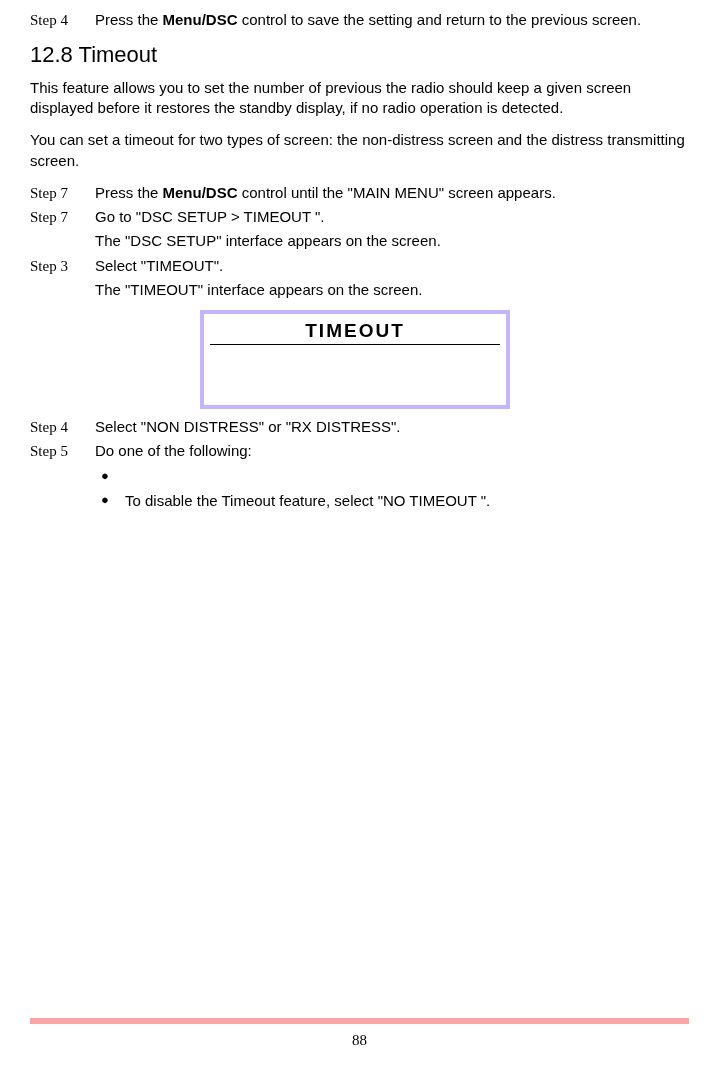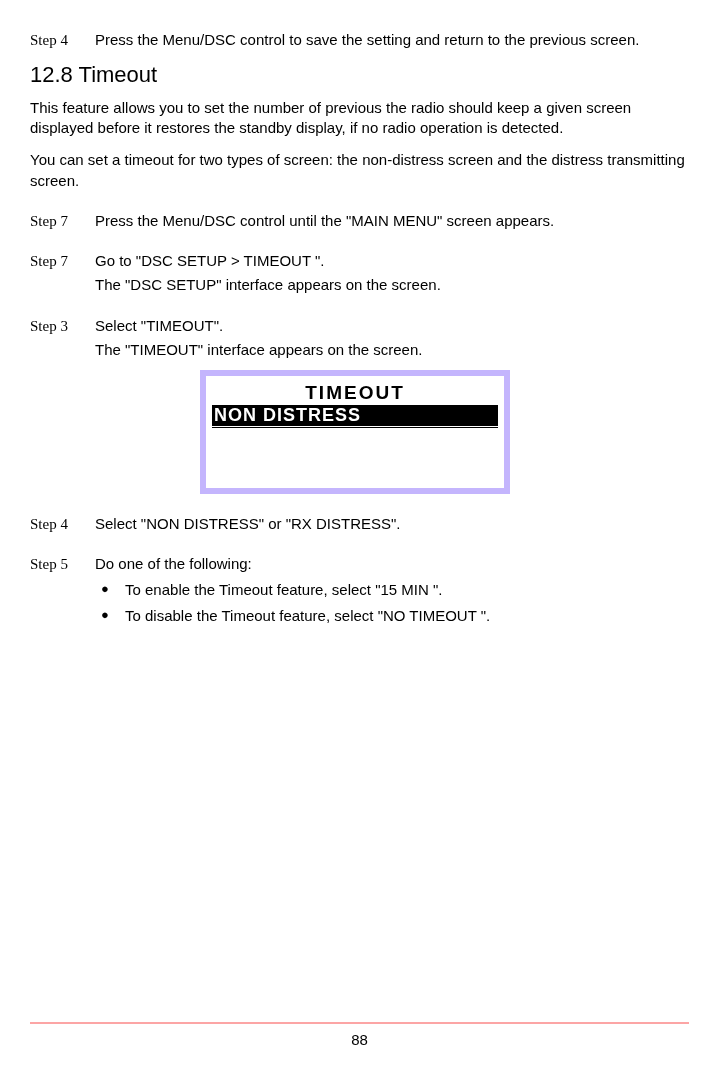--- a/index.html
+++ b/index.html
@@ -14,21 +14,20 @@
       width: 719px;
       height: 1070px;
       padding: 10px 30px 0 30px;
       position: relative;
       background: #fff;
       color: #000;
     }
     .step-row {
       display: flex;
       margin-bottom: 4px;
-      margin-top: 20px;
     }
     .step-label {
       flex: 0 0 65px;
       font-family: "Times New Roman", Times, serif;
       font-size: 15px;
     }
     .step-body {
       flex: 1;
     }
     .step-sub {
@@ -37,42 +36,42 @@
     h2.section-heading {
       font-size: 22px;
       font-weight: normal;
       margin: 10px 0 8px 0;
       font-family: Arial, Helvetica, sans-serif;
     }
     .para {
       margin-bottom: 12px;
     }
     .bold {
-      font-weight: normal;
+      font-weight: bold;
     }
     .bullet-row {
       display: flex;
       margin-left: 65px;
       margin-top: 6px;
     }
     .bullet-dot {
       flex: 0 0 30px;
       font-size: 13px;
       text-align: left;
       padding-left: 6px;
     }
     .bullet-body {
       flex: 1;
     }
     
     .lcd-wrap {
       margin: 10px 0 8px 170px;
     }
     .lcd {
-      border: 6px solid #c4b5fd;
+      border: 4px solid #c4b5fd;
       width: 310px;
       padding: 4px 6px 60px 6px;
       font-family: "Arial Black", Arial, sans-serif;
       letter-spacing: 1px;
     }
     .lcd-title {
       text-align: center;
       font-size: 19px;
       font-weight: 900;
       font-stretch: condensed;
@@ -93,23 +92,24 @@
     .lcd-line {
       border-top: 1px solid #000;
       margin-top: 1px;
     }
     .footer {
       position: absolute;
       bottom: 20px;
       left: 30px;
       right: 30px;
       text-align: center;
-      border-top: 2px solid #fca5a5;
+      border-top: 6px solid #fca5a5;
       padding-top: 6px;
       font-size: 15px;
+      font-family: Liberation Serif, serif;
     }
   </style>
 </head>
 <body>
 
 <div class="step-row">
   <div class="step-label">Step 4</div>
   <div class="step-body">
     <span>Press the </span><span class="bold">Menu/DSC</span><span> control to save the setting and return to the previous screen.</span>
   </div>
@@ -139,21 +139,20 @@
   <div class="step-label">Step 3</div>
   <div class="step-body">
     <div>Select "TIMEOUT".</div>
     <div class="step-sub">The "TIMEOUT" interface appears on the screen.</div>
   </div>
 </div>
 
 <div class="lcd-wrap">
   <div class="lcd">
     <div class="lcd-title">TIMEOUT</div>
-    <div class="lcd-row lcd-inv">NON DISTRESS</div>
     <div class="lcd-line"></div>
   </div>
 </div>
 
 <div class="step-row">
   <div class="step-label">Step 4</div>
   <div class="step-body">
     <div>Select "NON DISTRESS" or "RX DISTRESS".</div>
   </div>
 </div>
@@ -161,21 +160,20 @@
 <div class="step-row">
   <div class="step-label">Step 5</div>
   <div class="step-body">
     <div>Do one of the following:</div>
   </div>
 </div>
 
 <div class="bullet-row">
   <div class="bullet-dot">●</div>
   <div class="bullet-body">
-    <div>To enable the Timeout feature, select "15 MIN ".</div>
   </div>
 </div>
 
 <div class="bullet-row">
   <div class="bullet-dot">●</div>
   <div class="bullet-body">
     <div>To disable the Timeout feature, select "NO TIMEOUT ".</div>
   </div>
 </div>
 

